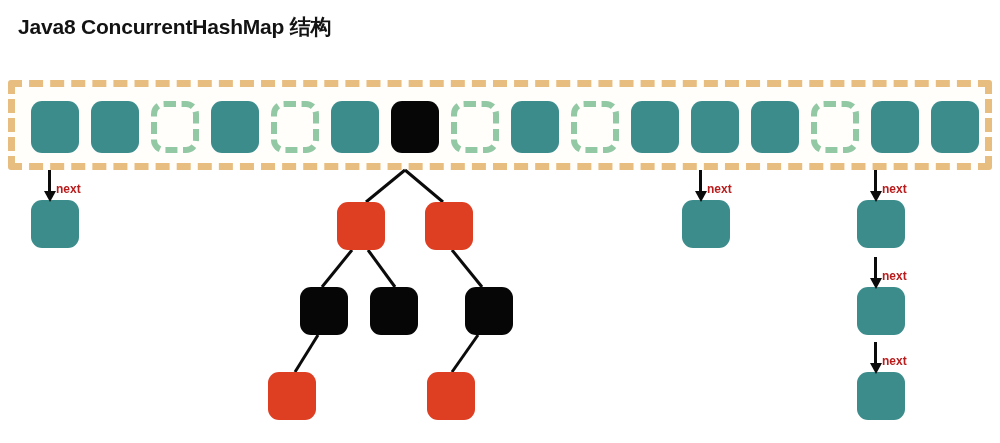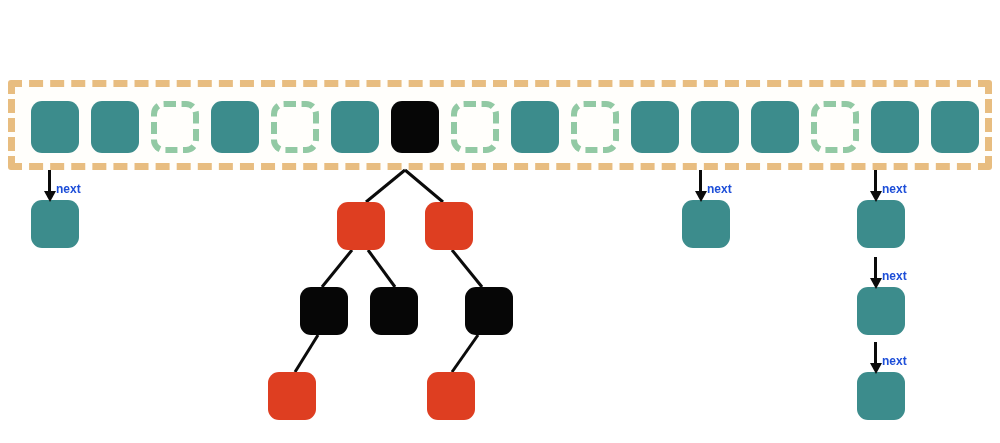--- a/index.html
+++ b/index.html
@@ -90,37 +90,38 @@
     border-left: 6px solid transparent;
     border-right: 6px solid transparent;
     border-top: 11px solid #0b0b0b;
   }
   .next-label {
     position: absolute;
     left: 9px;
     top: 2px;
     font-size: 12px;
     font-weight: bold;
-    color: #1d4ed8;
+    color: #b91c1c;
     white-space: nowrap;
   }
 
   
   #edges {
     position: absolute;
     left: 0; top: 0;
     width: 1000px; height: 443px;
     pointer-events: none;
   }
 </style>
 </head>
 <body>
 
 <div id="canvas">
 
+  <div id="title">Java8 ConcurrentHashMap 结构</div>
 
   <div id="array-container">
     <div id="array-cells">
         <div class="cell filled" style="left: 0px; top: 0px;"></div>
         <div class="cell filled" style="left: 60px; top: 0px;"></div>
         <div class="cell empty" style="left: 120px; top: 0px;"></div>
         <div class="cell filled" style="left: 180px; top: 0px;"></div>
         <div class="cell empty" style="left: 240px; top: 0px;"></div>
         <div class="cell filled" style="left: 300px; top: 0px;"></div>
         <div class="cell black" style="left: 360px; top: 0px;"></div>

